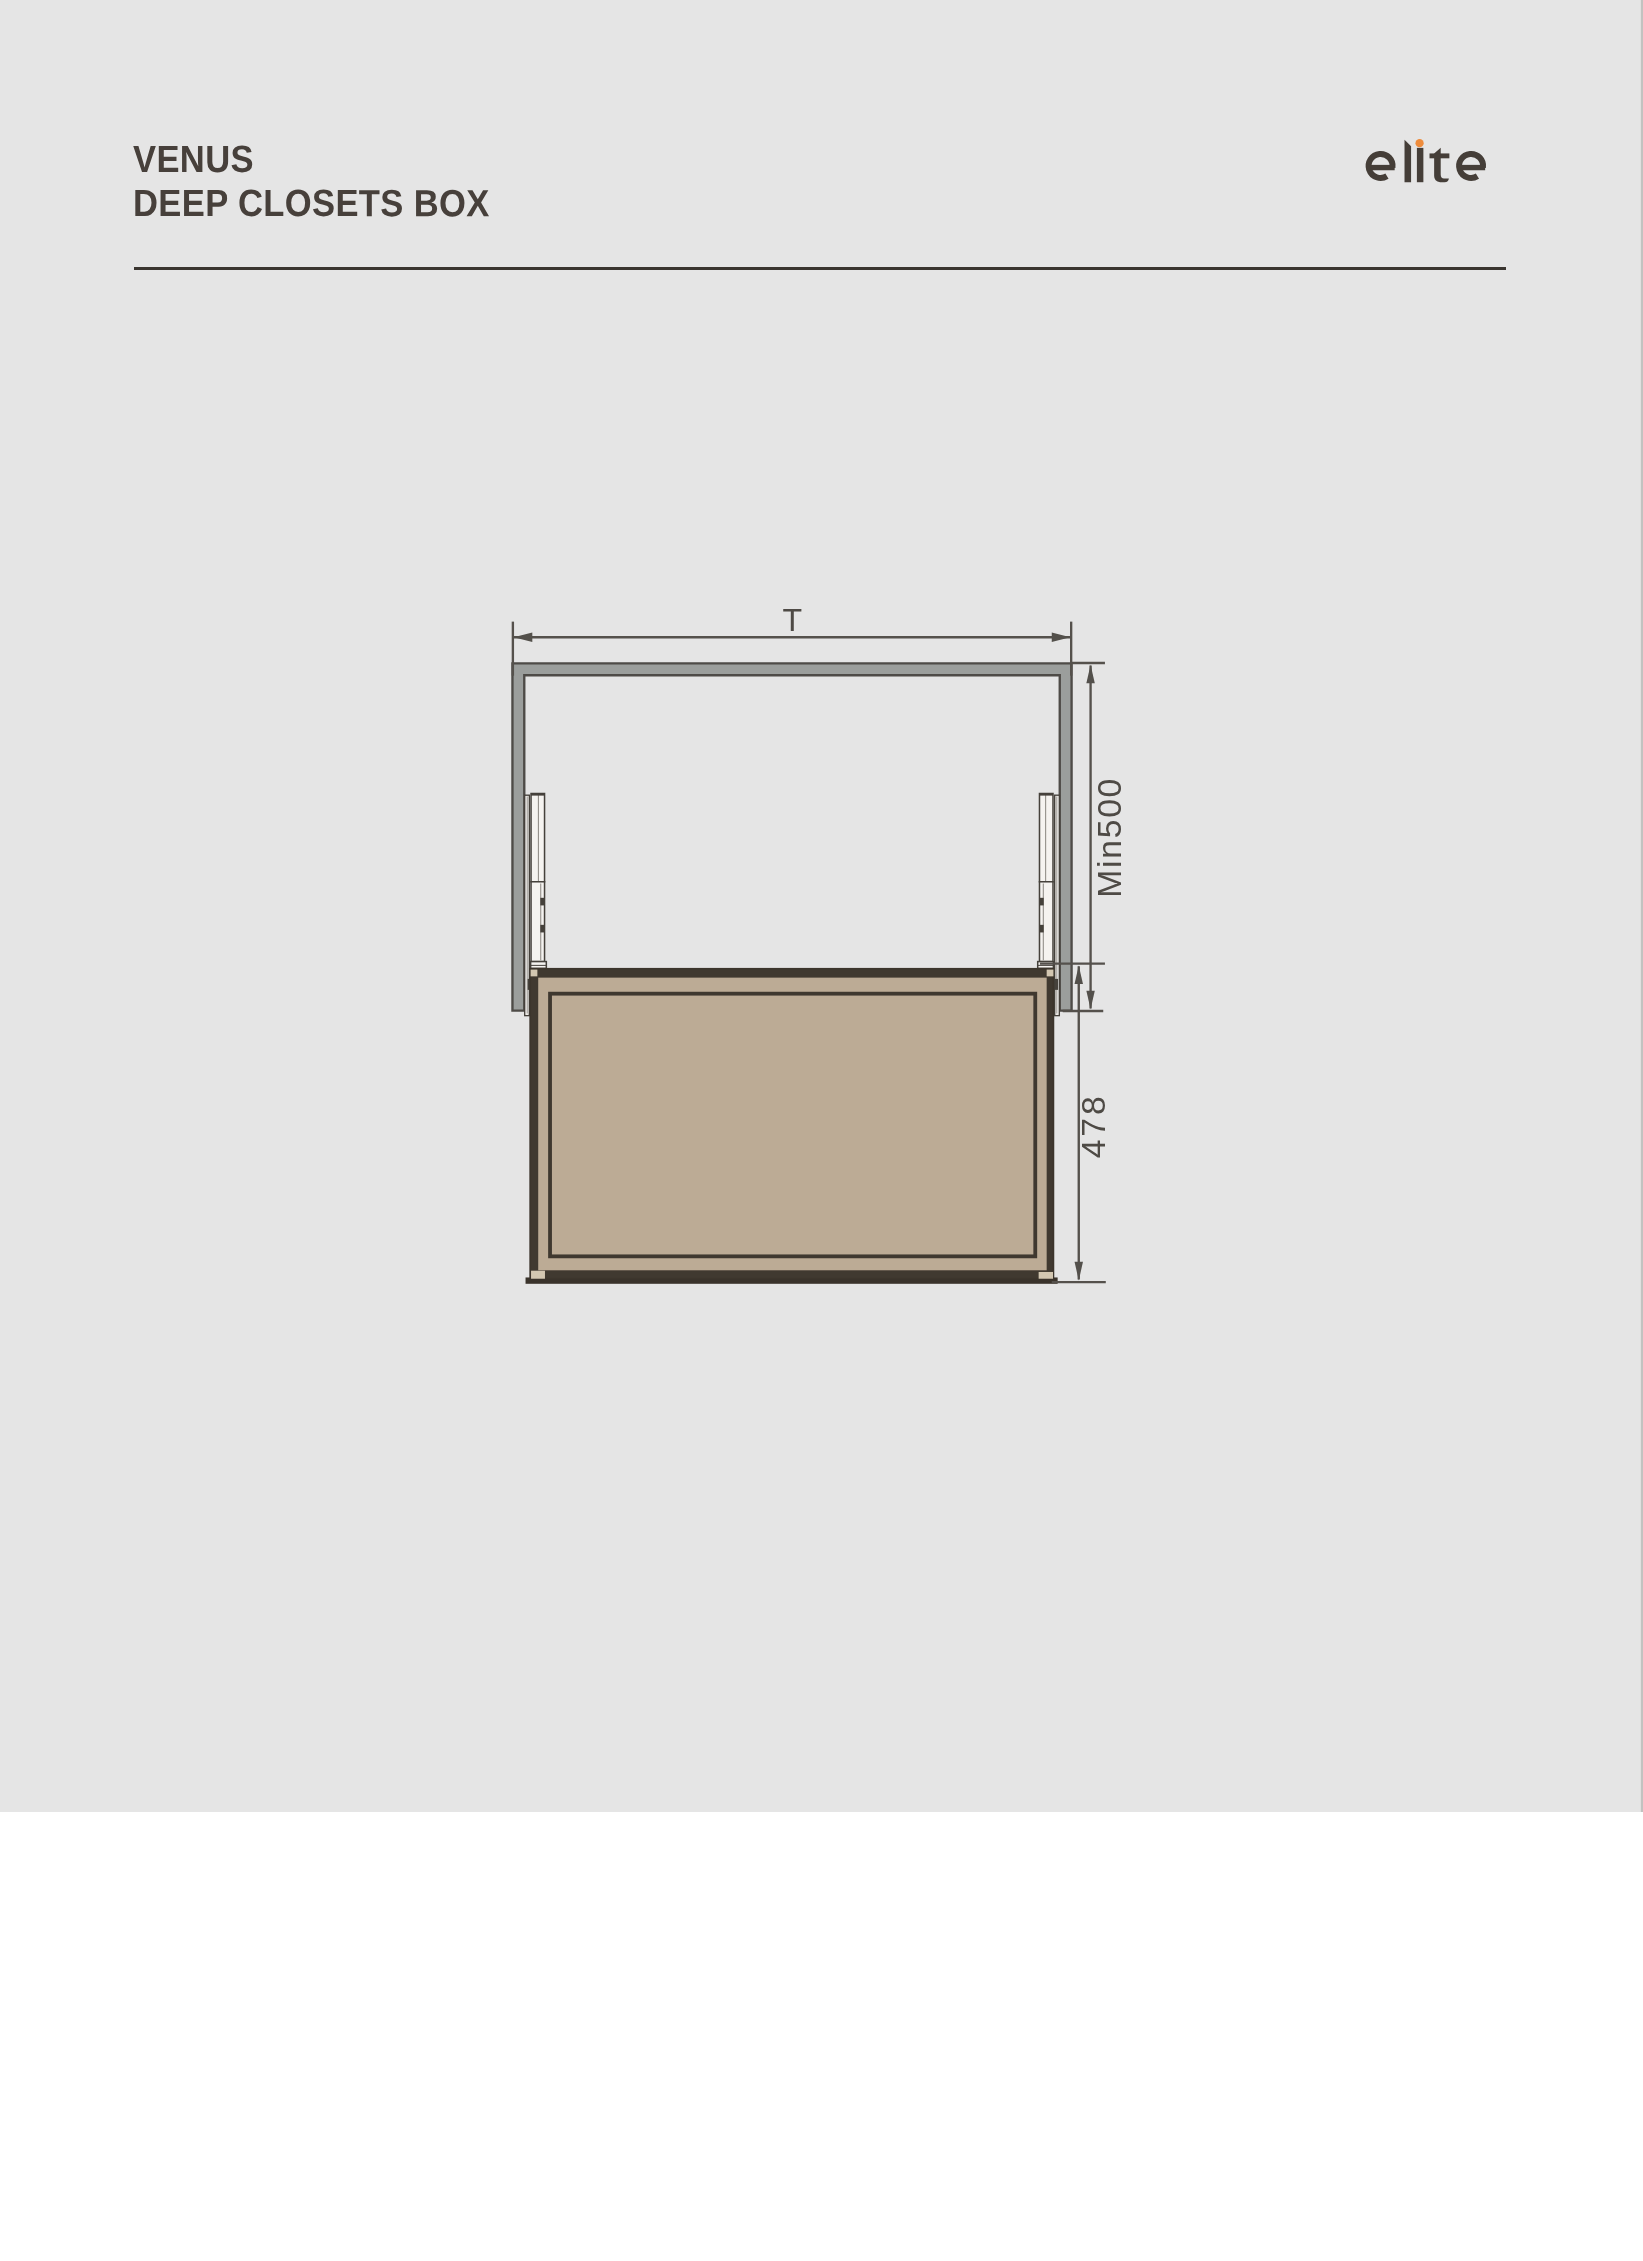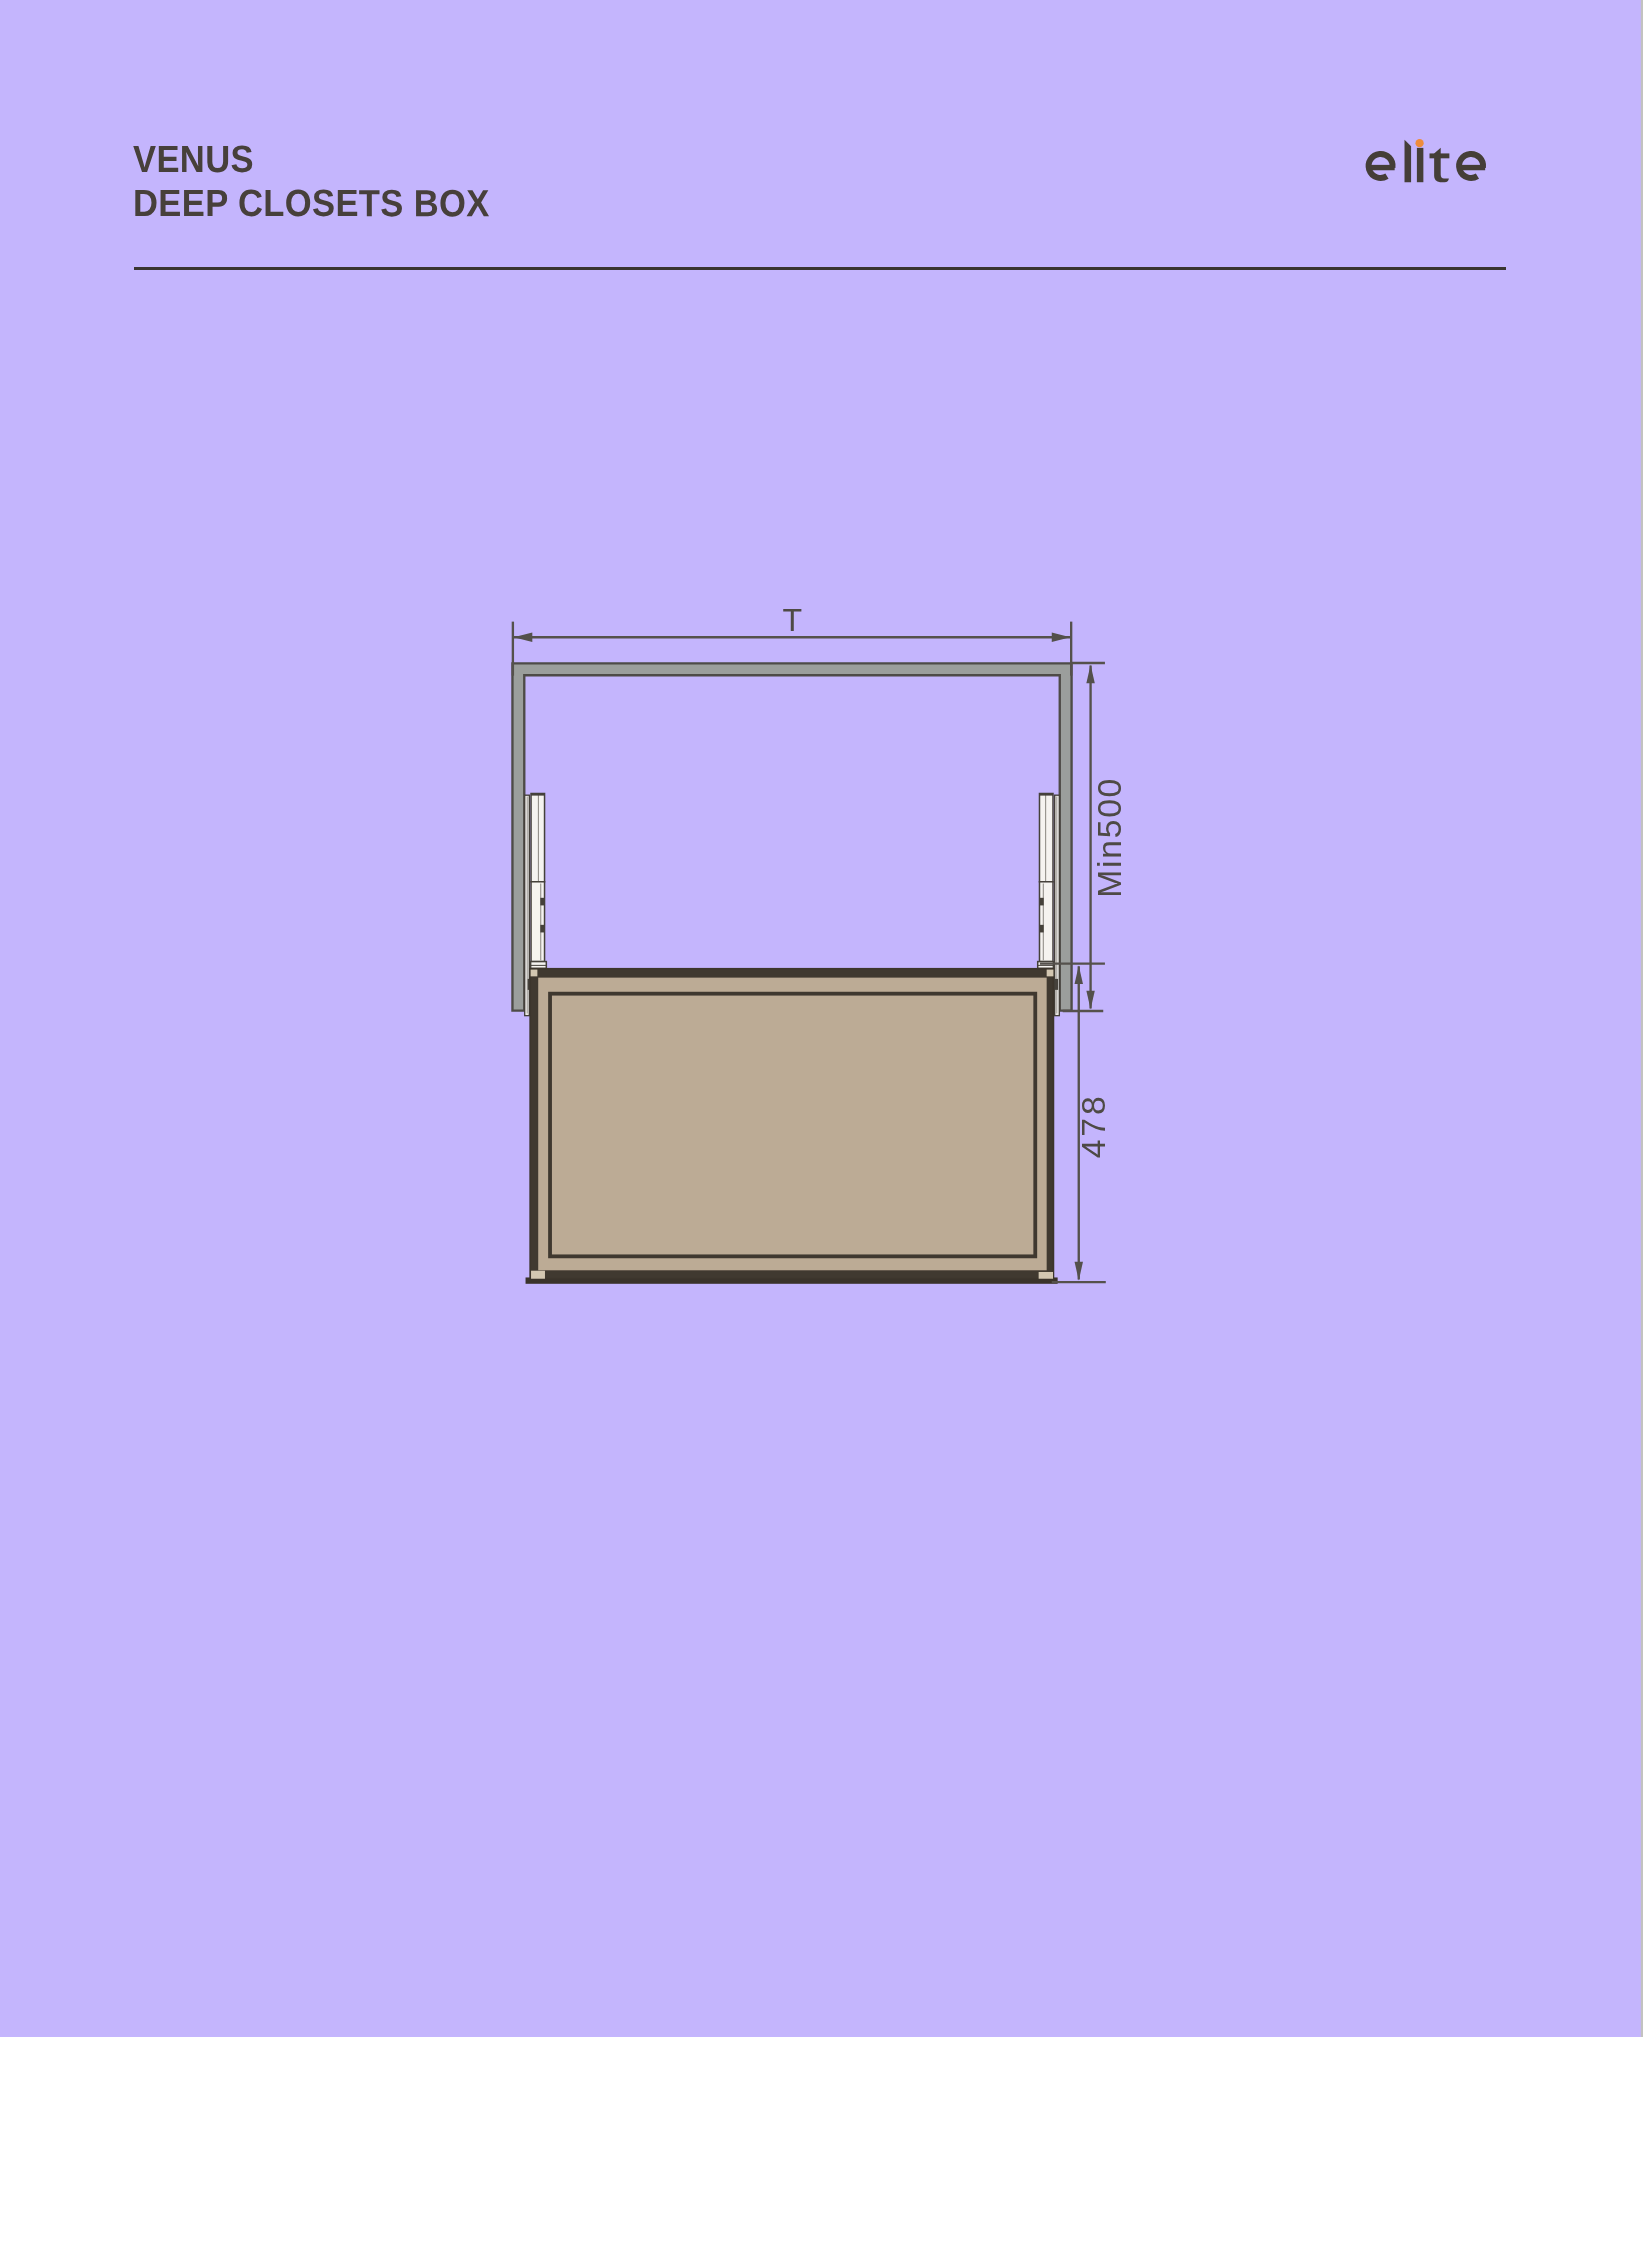--- a/index.html
+++ b/index.html
@@ -1,16 +1,16 @@
 <!DOCTYPE html>
 <html style="font-size:13.5px"><head>
 <meta charset="utf-8">
 <style>
   html,body{margin:0;padding:0;}
-  .page{position:relative;width:1644px;height:2037px;background:#c4b5fd;overflow:hidden;
+  .page{position:relative;width:1644px;height:1812px;background:#e5e5e5;overflow:hidden;
         font-family:"Liberation Sans", sans-serif;}
   .title{position:absolute;left:133px;top:137px;font-size:38px;font-weight:bold;
          line-height:44px;color:#463f39;letter-spacing:0.4px;transform:scaleX(0.91) rotate(0.03deg);transform-origin:left top;opacity:0.99;}
   .divider{position:absolute;left:134px;top:267px;width:1372px;height:3.4px;background:#3a3530;}
   .logo{position:absolute;left:1335px;top:110px;}
   .draw{position:absolute;left:0;top:0;filter:grayscale(0);}
 </style>
 </head>
 <body>
 <div class="page">

